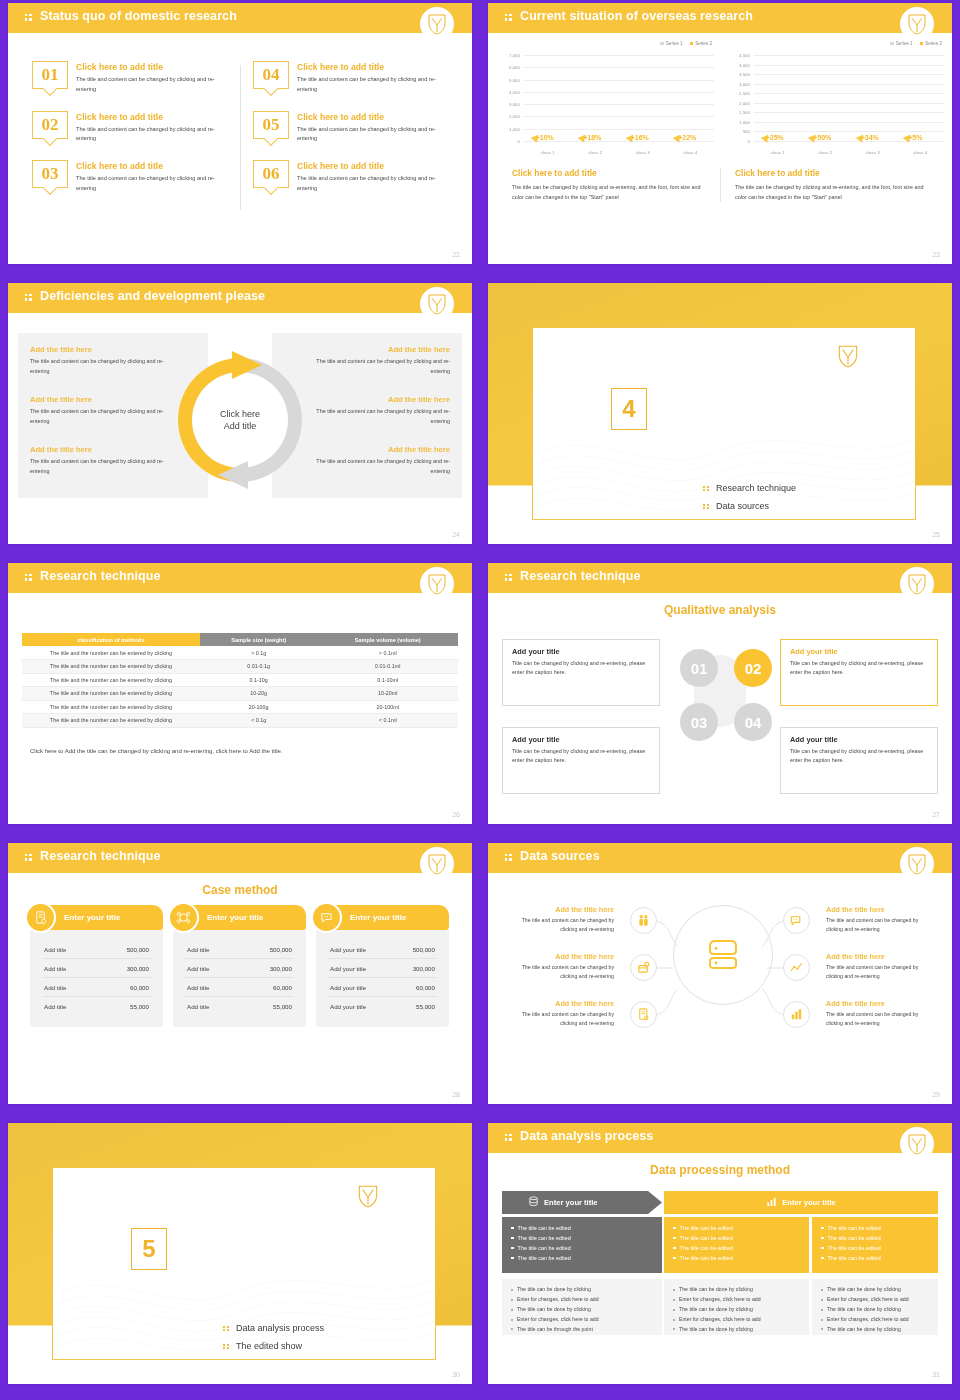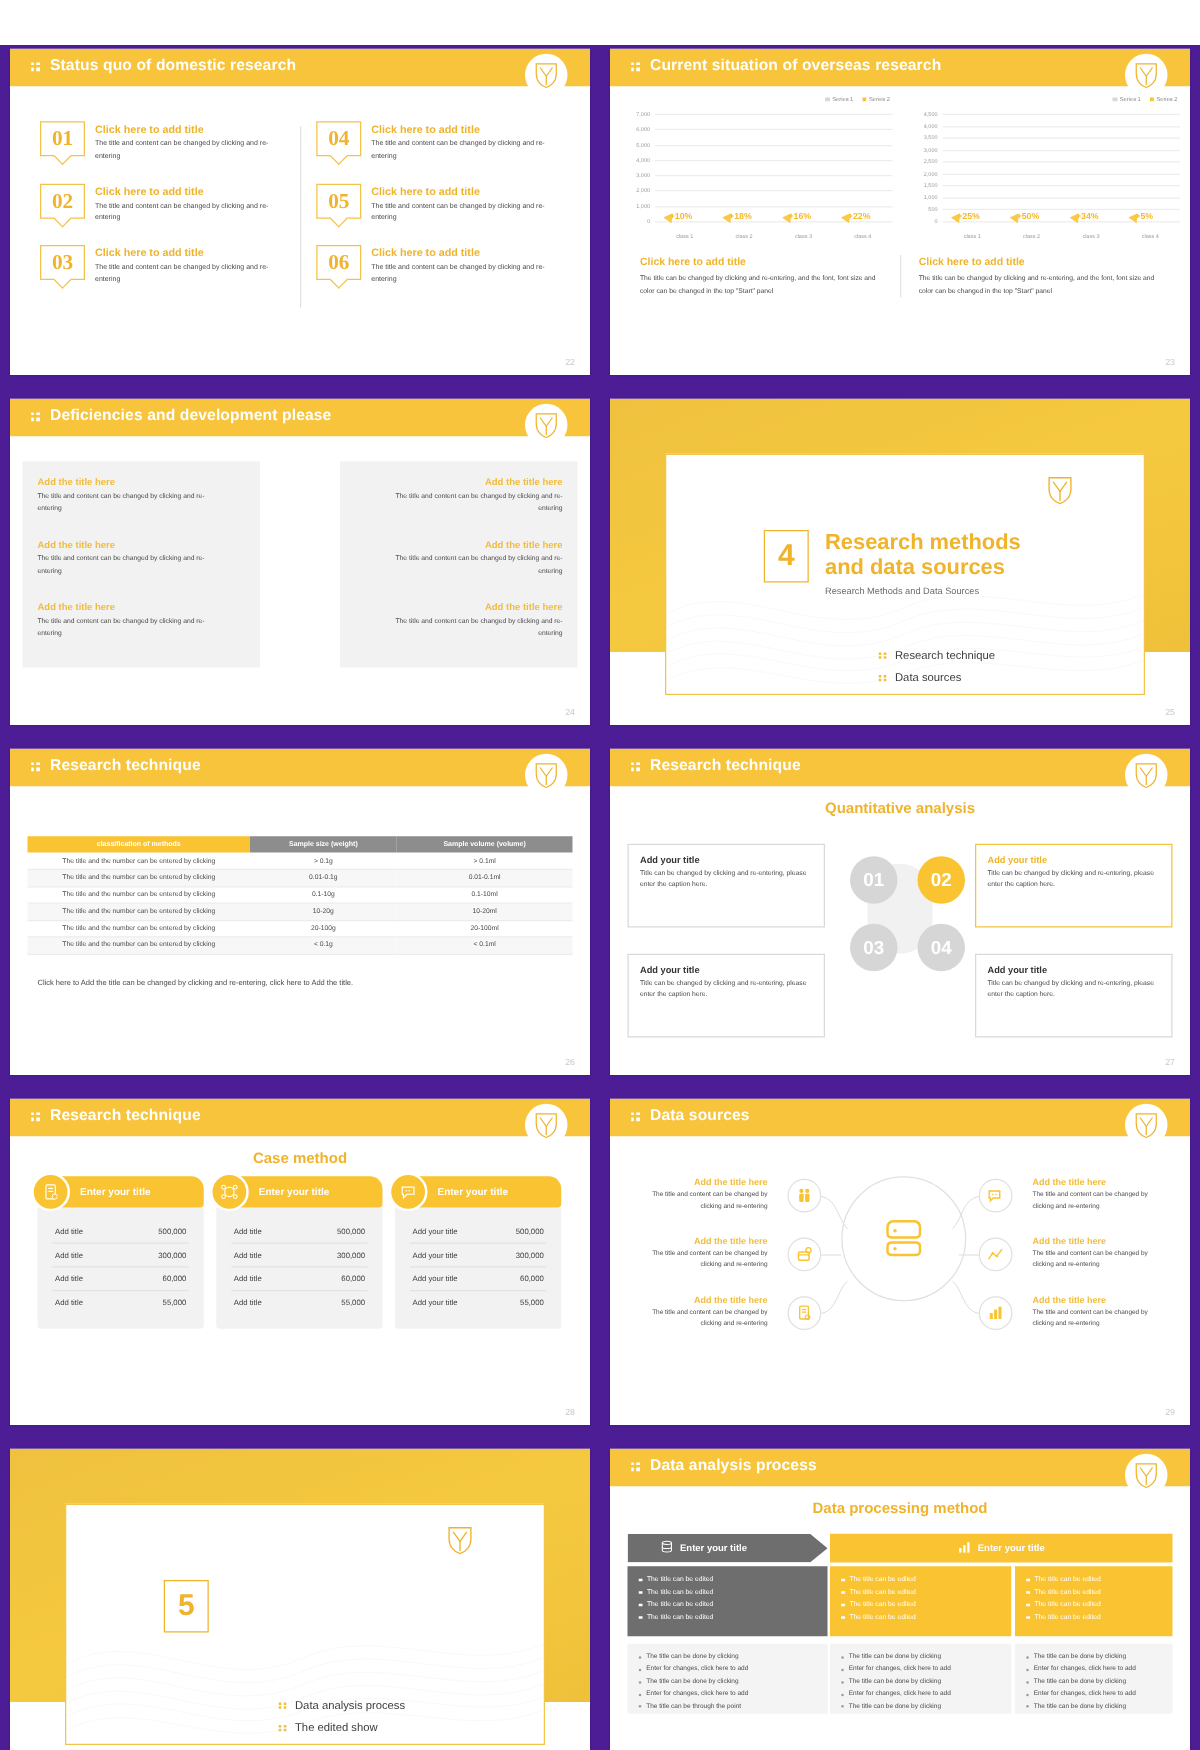--- a/index.html
+++ b/index.html
@@ -11,23 +11,22 @@
   }
   .grid {
     display: grid;
     grid-template-columns: 480px 480px;
     grid-template-rows: repeat(5, 280px);
     width: 960px; height: 1400px;
   }
   .slide {
     position: relative;
     width: 480px; height: 280px;
-    background: #4c1d95;
+    background: #6d28d9;
     overflow: hidden;
-    margin-top: 36px;
   }
   .canvas {
     position: absolute;
     left: 8px; top: 3px;
     width: 464px; height: 261px;
     background: #fff;
     box-shadow: 0 0 2px rgba(0,0,0,0.18);
     overflow: hidden;
   }
   
@@ -490,20 +489,34 @@
         </div>
       <div class="pblk" style="right:22px;top:112px;text-align:right">
         <h5>Add the title here</h5>
         <p>The title and content can be changed by clicking and re-entering</p>
         </div>
       <div class="pblk" style="right:22px;top:162px;text-align:right">
         <h5>Add the title here</h5>
         <p>The title and content can be changed by clicking and re-entering</p>
         </div>
 
+      <div class="cycle">
+        <svg width="140" height="150" viewBox="0 0 140 150" style="position:absolute;left:0;top:0">
+          <circle cx="70" cy="75" r="62" fill="#fff"></circle>
+          <path d="M70 13 A62 62 0 0 1 70 137 L70 123 A48 48 0 0 0 70 27 Z" fill="#d8d8d8"></path>
+          <path d="M70 137 A62 62 0 0 1 70 13 L70 27 A48 48 0 0 0 70 123 Z" fill="#F9C332"></path>
+          <polygon points="62,6 62,34 92,20" fill="#F9C332"></polygon>
+          <polygon points="78,116 78,144 48,130" fill="#d8d8d8"></polygon>
+          <circle cx="70" cy="75" r="37" fill="#fff"></circle>
+        </svg>
+        <div class="rot-l">Click here to add title</div>
+        <div class="rot-r">Click here to add title</div>
+        <div class="cyc-center" style="white-space:pre-line">Click here
+Add title</div>
+      </div>
       <div class="pagenum">24</div>
     </div>
   </div>
 
   <div class="slide">
     <div class="canvas">
       <div class="sec-bg"></div>
       <div class="sec-card">
         <div class="sec-wave">
           <svg width="100%" height="100%" viewBox="0 0 380 130" preserveAspectRatio="none">
@@ -519,25 +532,20 @@
         </div>
         <div class="sec-logo">
           <svg width="22" height="24" viewBox="0 0 20 22">
               <path d="M2 2 H18 V10 C18 16 14 20 10 21 C6 20 2 16 2 10 Z" fill="none" stroke="#F0B32C" stroke-width="1"></path>
               <path d="M5 5 L10 12 L15 5" fill="none" stroke="#F0B32C" stroke-width="1"></path>
               <path d="M10 12 V19" stroke="#F0B32C" stroke-width="1"></path>
             </svg>
         </div>
         <div class="sec-inner">
           <div class="sec-num">4</div>
-          <div>
-            <div class="sec-t1">Research methods
-and data sources</div>
-            <div class="sec-t2">Research Methods and Data Sources</div>
-          </div>
         </div>
         <div class="sec-bul">
           <div>
               <span class="bdots">
                 <i></i>
                 <i></i>
                 <i></i>
                 <i></i>
               </span>
               <span>Research technique</span>
@@ -632,21 +640,21 @@
           </span>
         <span class="hdr-title">Research technique</span>
       </div>
       <div class="logo">
         <svg width="20" height="22" viewBox="0 0 20 22">
             <path d="M2 2 H18 V10 C18 16 14 20 10 21 C6 20 2 16 2 10 Z" fill="none" stroke="#F0B32C" stroke-width="1"></path>
             <path d="M5 5 L10 12 L15 5" fill="none" stroke="#F0B32C" stroke-width="1"></path>
             <path d="M10 12 V19" stroke="#F0B32C" stroke-width="1"></path>
           </svg>
       </div>
-      <div class="subtitle">Quantitative analysis</div>
+      <div class="subtitle">Qualitative analysis</div>
       <div class="qblob"></div>
 
       <div class="qbox" style="left:14px;top:76px">
         <h5>Add your title</h5>
         <p>Title can be changed by clicking and re-entering, please enter the caption here.</p>
         </div>
       <div class="qbox hl" style="right:14px;top:76px">
         <h5>Add your title</h5>
         <p>Title can be changed by clicking and re-entering, please enter the caption here.</p>
         </div>

